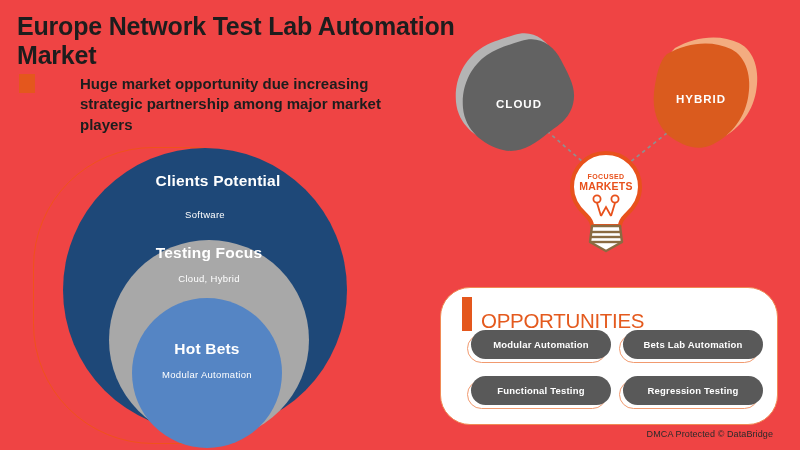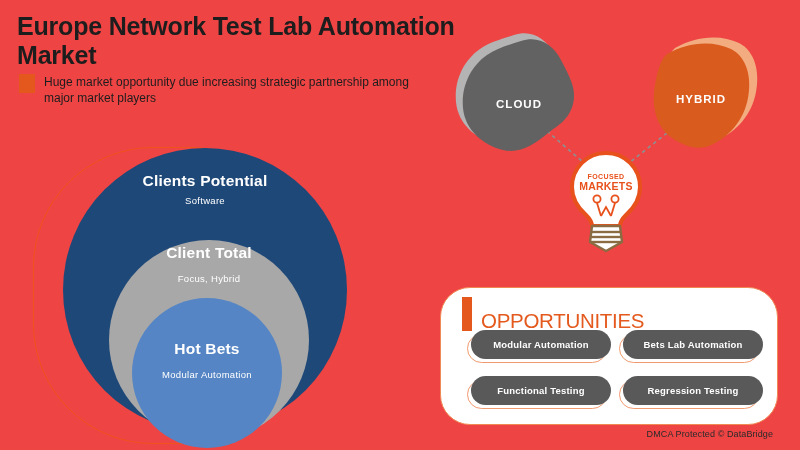--- a/index.html
+++ b/index.html
@@ -12,38 +12,38 @@
 
   
   .title {
     position:absolute; left:17px; top:12px; width:450px;
     font-size:25px; font-weight:700; color:#1d1d1d;
     line-height:1.17; letter-spacing:-0.2px;
   }
   .subtitle-row { position:absolute; left:19px; top:74px; width:400px; display:flex; }
   .bullet-square { flex:0 0 auto; width:16px; height:19px; background:#E4571D; margin-right:9px; }
   .subtitle {
-    font-size:12px; font-weight:400; color:#1d1d1d; line-height:1.35; width:370px;
+    font-size:15px; font-weight:700; color:#1d1d1d; line-height:1.35; width:370px;margin-left:36px;
   }
 
   
   .venn { position:absolute; left:0; top:0; width:420px; height:450px; }
   .orange-outline {
     position:absolute; left:33px; top:147px; width:278px; height:297px;
     border:1.6px solid #F0521B; border-radius:120px; background:transparent;
   }
   .circle { position:absolute; border-radius:50%; }
   .circle.navy { left:63px;  top:148px; width:284px; height:284px; background:#1E4878; }
   .circle.gray { left:109px; top:240px; width:200px; height:200px; background:#A8A8A8; }
   .circle.blue { left:132px; top:298px; width:150px; height:150px; background:#5585C4; }
   .ring-text { position:absolute; text-align:center; color:#ffffff; }
   .ring-title { font-size:15.5px; font-weight:600; letter-spacing:0.2px; }
   .ring-sub   { font-size:9.5px;  font-weight:400; letter-spacing:0.3px; }
-  .rt-clients { left:63px;  top:172px; width:284px; }
-  .rs-clients { left:63px;  top:195px; width:284px;text-align:center; }
+  .rt-clients { left:76px;  top:172px; width:284px; }
+  .rs-clients { left:63px;  top:209px; width:284px;text-align:center; }
   .rt-focus   { left:109px; top:244px; width:200px; }
   .rs-focus   { left:109px; top:273px; width:200px; }
   .rt-hotbets { left:132px; top:340px; width:150px; }
   .rs-hotbets { left:132px; top:369px; width:150px; }
 
   
   .focus-svg { position:absolute; left:435px; top:30px; width:350px; height:225px; }
   .blob-label { font-size:11.5px; font-weight:700; letter-spacing:1px; fill:#ffffff; }
   .bulb-word1 { font-size:7px;  font-weight:700; letter-spacing:0.4px; fill:#E8511C; }
   .bulb-word2 { font-size:10.5px; font-weight:700; letter-spacing:0.2px; fill:#E8511C; }
@@ -97,22 +97,22 @@
   </div>
 
   <div class="venn">
     <div class="orange-outline"></div>
     <div class="circle navy"></div>
     <div class="circle gray"></div>
     <div class="circle blue"></div>
 
     <div class="ring-text ring-title rt-clients">Clients Potential</div>
     <div class="ring-text ring-sub rs-clients">Software</div>
-    <div class="ring-text ring-title rt-focus">Client Total</div>
-    <div class="ring-text ring-sub rs-focus">Focus, Hybrid</div>
+    <div class="ring-text ring-title rt-focus">Testing Focus</div>
+    <div class="ring-text ring-sub rs-focus">Cloud, Hybrid</div>
     <div class="ring-text ring-title rt-hotbets">Hot Bets</div>
     <div class="ring-text ring-sub rs-hotbets">Modular Automation</div>
   </div>
 
   <svg class="focus-svg" viewBox="0 0 350 225">
 
     <line x1="112" y1="101" x2="149" y2="133" stroke="#8F8F8F" stroke-width="1.7" stroke-dasharray="3.5 3.5"></line>
     <line x1="232" y1="103" x2="194" y2="133" stroke="#8F8F8F" stroke-width="1.7" stroke-dasharray="3.5 3.5"></line>
 
     <g>

